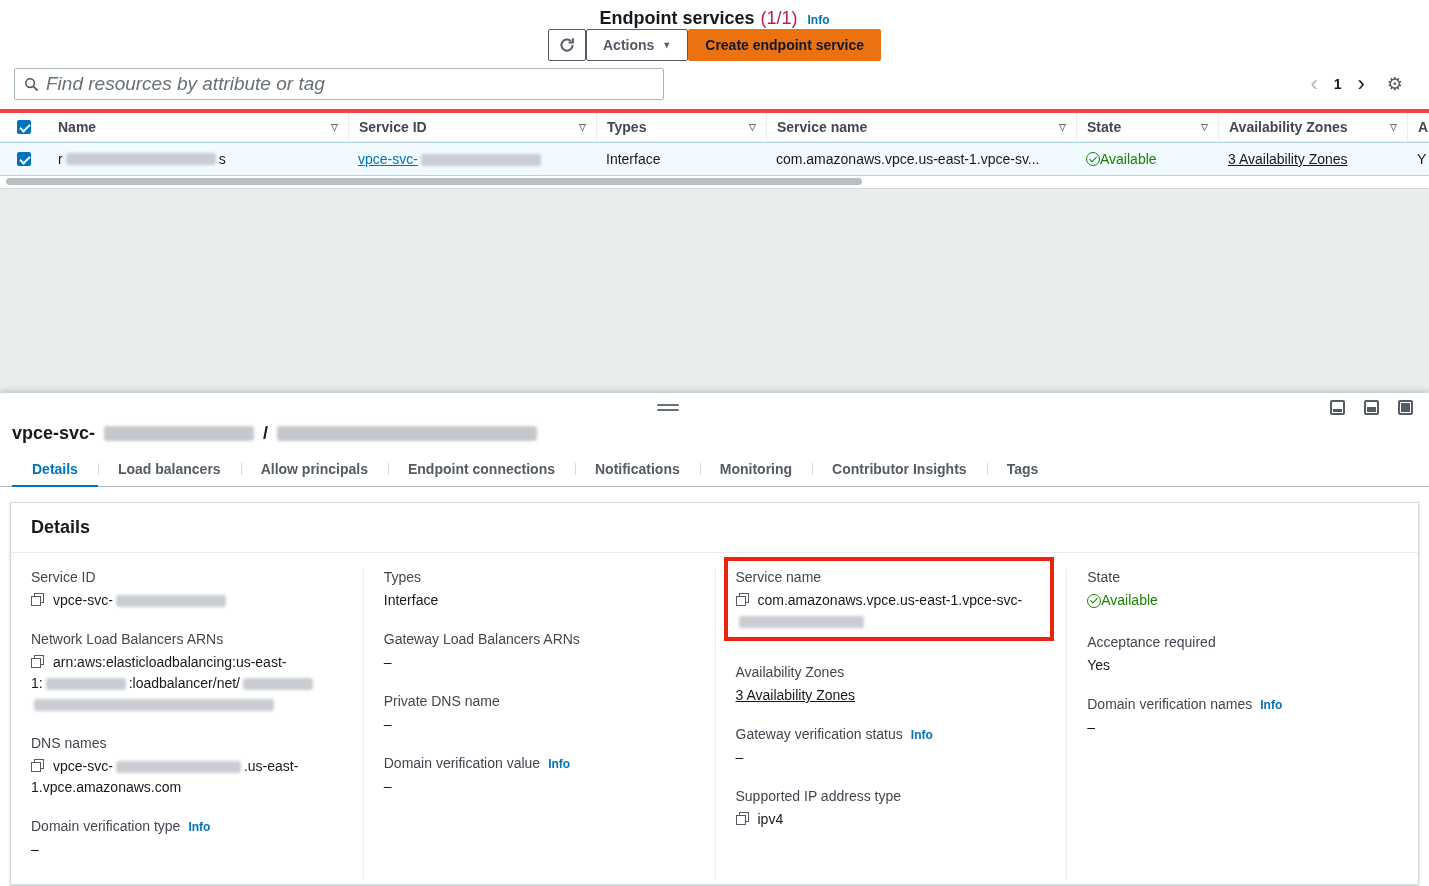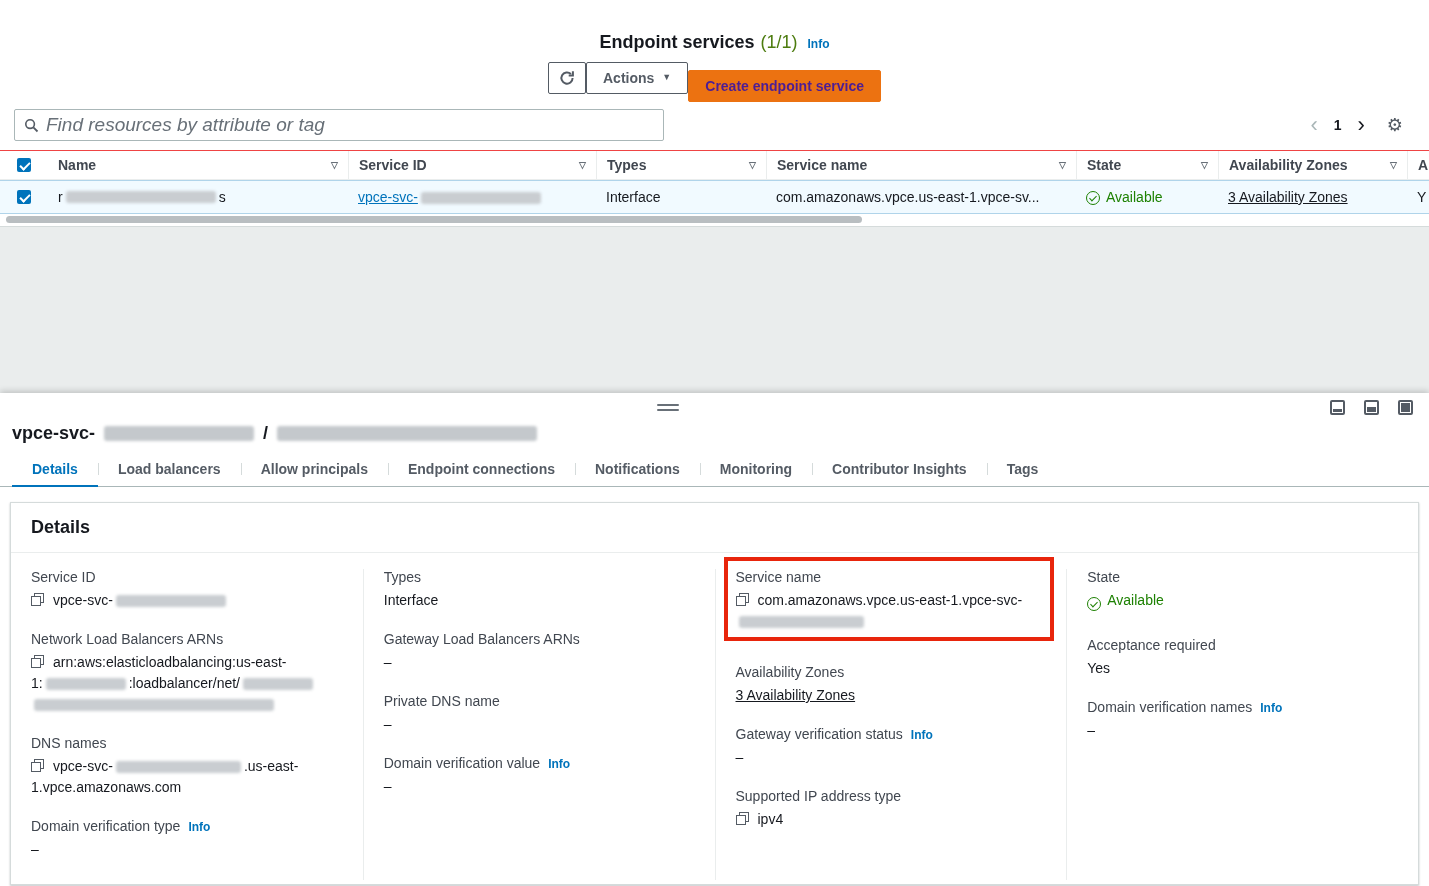--- a/index.html
+++ b/index.html
@@ -7,56 +7,56 @@
     width: 1429px; height: 886px; overflow: hidden;
     background: #fff; color: #16191f;
     font-family: "Liberation Sans", sans-serif; font-size: 14px;
   }
   .app { display: flex; flex-direction: column; height: 886px; }
 
   
   .list-section { background: #fff; flex: none; }
   .page-header { display: flex; justify-content: space-between; align-items: center; padding: 8px 14px 4px 14px; flex-direction: column; }
   h1 { font-size: 18px; font-weight: 700; display: flex; align-items: baseline; gap: 6px; }
-  .count { color: #4d7c0f; font-weight: 400; font-size: 18px; margin-top: 24px; }
+  .count { color: #be185d; font-weight: 400; font-size: 18px; }
   .info-link { color: var(--link_blue, #0073bb); font-size: 12px; font-weight: 700; cursor: pointer; margin-left: 4px; }
   .ph-actions { display: flex; align-items: center; }
   .btn { height: 32px; padding: 0 16px; background: #fff; border: 1px solid #545b64; border-radius: 2px;
          font-weight: 700; color: #545b64; font-size: 14px; display: inline-flex; align-items: center; gap: 8px;
          font-family: inherit; cursor: pointer; }
   .btn.icon-btn { padding: 0 10px; }
-  .btn.primary { background: var(--accent_orange, #ec7211); border-color: var(--accent_orange, #ec7211); color: #4c1d95; margin-top: 17px; }
+  .btn.primary { background: var(--accent_orange, #ec7211); border-color: var(--accent_orange, #ec7211); color: #0f172a; }
   .caret { font-size: 9px; line-height: 1; }
 
   .toolbar { display: flex; justify-content: space-between; align-items: center; padding: 3px 14px 9px 14px; }
   .search-box { width: 650px; height: 32px; border: 1px solid #aab7b8; border-radius: 2px; background: #fff;
                 display: flex; align-items: center; gap: 7px; padding: 0 9px; }
   .search-box input { border: none; outline: none; flex: 1; font-size: 19px; font-family: inherit; color: #16191f; background: transparent; }
   .search-box input::placeholder { color: #687078; font-style: italic; }
   .paging { display: flex; align-items: center; gap: 16px; margin-right: 12px; }
   .chev { font-size: 22px; line-height: 1; cursor: pointer; color: #16191f; }
   .chev.disabled { color: #aab7b8; }
   .page-num { font-weight: 700; }
   .gear { font-size: 18px; color: #545b64; cursor: pointer; margin-left: 6px; }
 
   .grid { display: grid; grid-template-columns: 48px 300px 248px 170px 310px 142px 189px 22px; }
-  .thead { border-top: 1px solid #ef4444; border-bottom: 1px solid #eaeded; }
+  .thead { border-top: 4px solid #ef4444; border-bottom: 1px solid #eaeded; }
   .th { padding: 6px 10px; font-weight: 700; color: #414750; display: flex; align-items: center;
         justify-content: space-between; white-space: nowrap; overflow: hidden; }
   .th.bordered { border-left: 1px solid #eaeded; }
   .filter { color: #687078; font-size: 9px; margin-left: 6px; cursor: pointer; }
   .cell { padding: 8px 10px; white-space: nowrap; overflow: hidden; display: flex; align-items: center; }
   .row { background: var(--selected_row_bg, #f1faff); border-top: 1px solid #b0d4ea; border-bottom: 1px solid #b0d4ea; cursor: pointer; }
   .cb-wrap { display: flex; align-items: center; justify-content: center; }
   .checkbox { width: 14px; height: 14px; border-radius: 2px; background: var(--link_blue, #0073bb); position: relative; cursor: pointer; flex: none; }
   .checkbox::after { content: ""; position: absolute; left: 4.5px; top: 1.5px; width: 4px; height: 8px;
                      border: solid #fff; border-width: 0 2px 2px 0; transform: rotate(45deg); }
   .link { color: var(--link_blue, #0073bb); text-decoration: underline; cursor: pointer; }
   .dark-link { color: #16191f; text-decoration: underline; cursor: pointer; }
-  .state { color: var(--success_green, #1d8102); display: inline-flex; align-items: flex-end; gap: 6px; }
+  .state { color: var(--success_green, #1d8102); display: inline-flex; align-items: center; }
   .check-circle { width: 14px; height: 14px; border: 1.5px solid var(--success_green, #1d8102); border-radius: 50%; position: relative; flex: none; }
   .check-circle::after { content: ""; position: absolute; left: 3.5px; top: 1.5px; width: 3px; height: 6px;
                          border: solid var(--success_green, #1d8102); border-width: 0 1.5px 1.5px 0; transform: rotate(45deg); }
   .hscroll { height: 12px; padding: 2px 6px; }
   .hthumb { height: 7px; width: 856px; background: #b9bec1; border-radius: 4px; cursor: pointer; }
 
   
   .filler { flex: 1; background: #eaeded; border-top: 1px solid #d5dbdb; }
 
   

